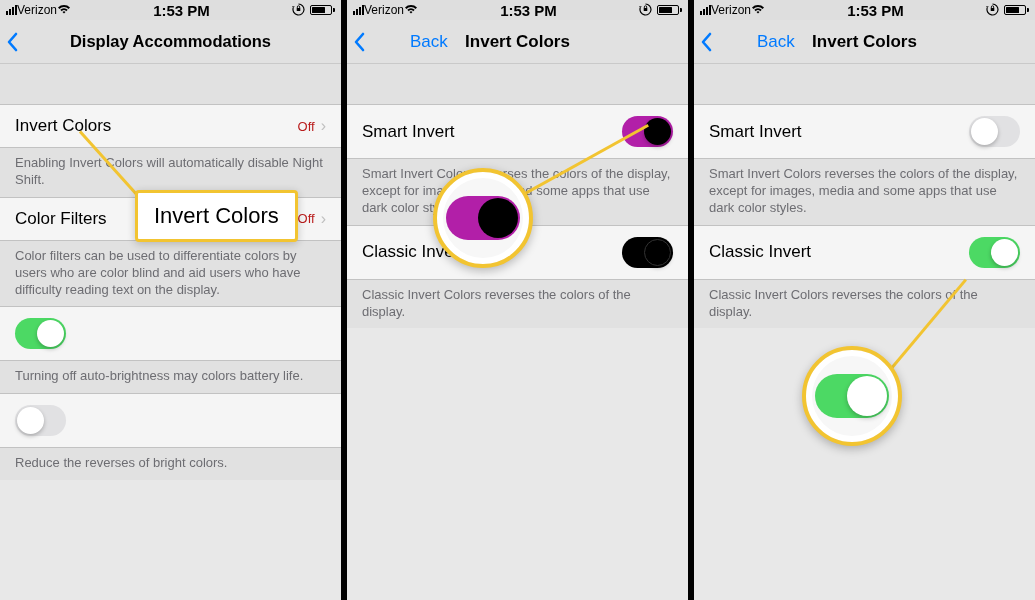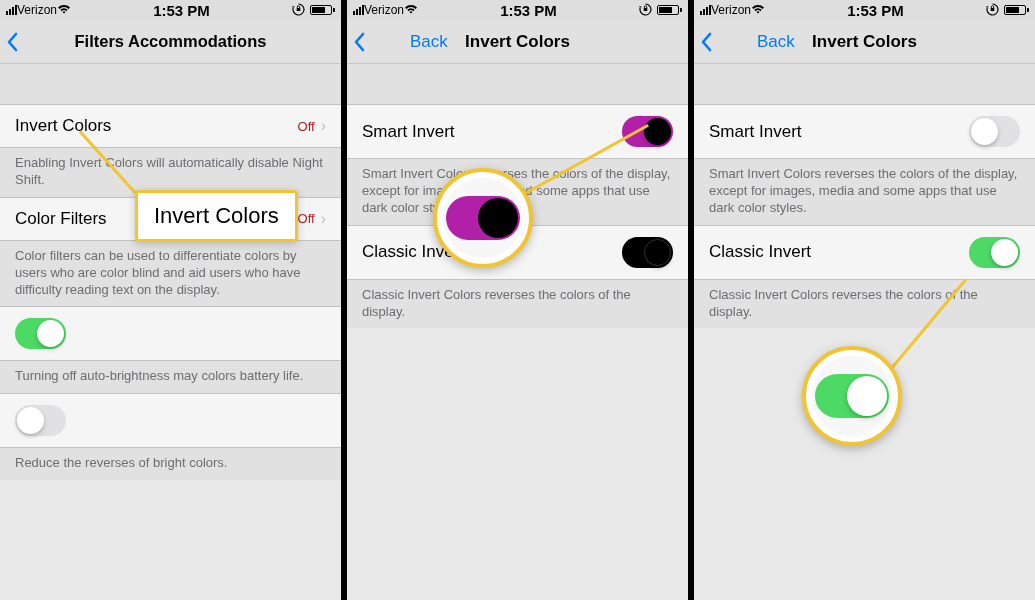--- a/index.html
+++ b/index.html
@@ -209,21 +209,21 @@
   </div>
 
   <div class="nav-bar">
     <span class="back-btn">
       <span class="chevron-back">
           <svg viewBox="0 0 12 20">
             <polyline points="10,2 3,10 10,18" fill="none" stroke="#007aff" stroke-width="2.6" stroke-linecap="round" stroke-linejoin="round"></polyline>
           </svg>
         </span>
     </span>
-    <span class="nav-title narrow">Filters Accommodations</span>
+    <span class="nav-title narrow">Display Accommodations</span>
   </div>
 
   <div class="content">
     <div class="spacer"></div>
 
     <div class="cell">
       <span class="cell-label">Invert Colors</span>
       <span class="cell-value">Off</span>
       <span class="cell-chevron">›</span>
     </div>

